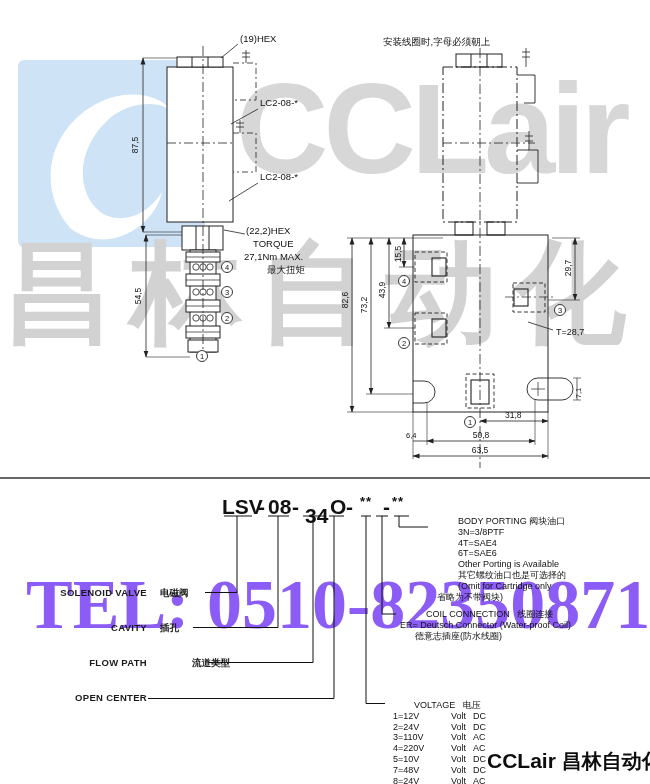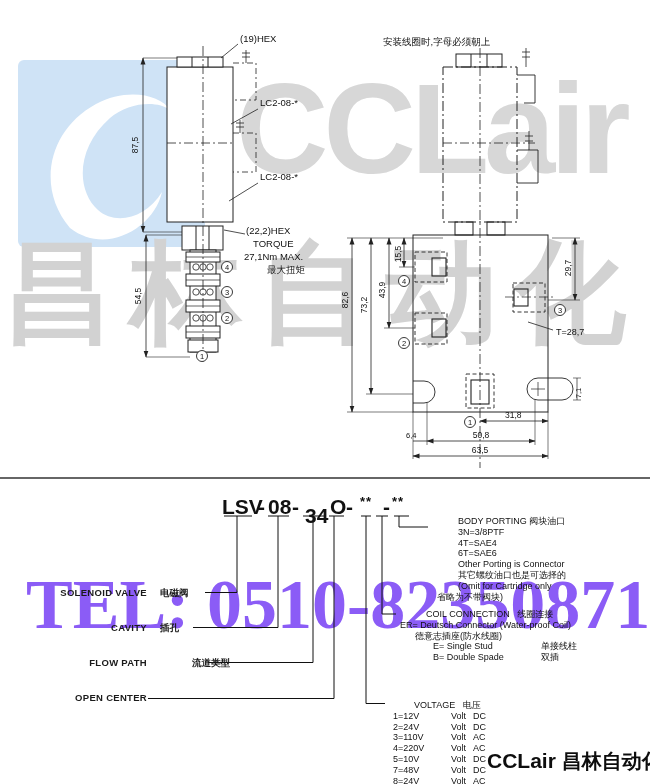--- a/index.html
+++ b/index.html
@@ -255,35 +255,31 @@
   <div class="abs txt lbl-en" style="left:37px;top:657px;">FLOW PATH</div>
   <div class="abs txt lbl-cn" style="left:160px;top:657px;margin-left:32px;">流道类型</div>
   <div class="abs txt lbl-en" style="left:37px;top:692px;">OPEN CENTER</div>
 
   <div class="abs txt blk" style="left:432px;top:516px;">
     <div class="row"><span>BODY PORTING</span>
       <span>阀块油口</span></div>
     <div class="row">3N=3/8PTF</div>
     <div class="row">4T=SAE4</div>
     <div class="row">6T=SAE6</div>
-    <div class="row">Other Porting is Connector</div>
+    <div class="row">Other Porting is Available</div>
     <div class="row">其它螺纹油口也是可选择的</div>
     <div class="row">(Omit for Cartridge only</div>
     <div class="row" style="padding-left:5px;">省略为不带阀块)</div>
   </div>
 
   <div class="abs txt blk" style="left:400px;top:609px;">
     <div class="row"><span>COIL CONNECTION</span>&nbsp;&nbsp;
       <span>线圈连接</span></div>
     <div class="row" style="padding-left:0px;">ER= Deutsch Connector (Water-proof Coil)</div>
     <div class="row" style="padding-left:15px;">德意志插座(防水线圈)</div>
-    <div class="cc-grid" style="padding-left:7px;">
-      <div class="row"><span class="c1">E= Single Stud</span><span>单接线柱</span></div>
-      <div class="row"><span class="c1">B= Double Spade</span><span>双插</span></div>
-    </div>
   </div>
 
   <div class="abs txt blk vt-grid" style="left:388px;top:700px;">
     <div class="row"><span>VOLTAGE</span>&nbsp;&nbsp;
       <span>电压</span></div>
     <div class="row" style="padding-left:5px;"><span class="c1">1=12V</span><span class="c2">Volt</span><span>DC</span></div>
     <div class="row" style="padding-left:5px;"><span class="c1">2=24V</span><span class="c2">Volt</span><span>DC</span></div>
     <div class="row" style="padding-left:5px;"><span class="c1">3=110V</span><span class="c2">Volt</span><span>AC</span></div>
     <div class="row" style="padding-left:5px;"><span class="c1">4=220V</span><span class="c2">Volt</span><span>AC</span></div>
     <div class="row" style="padding-left:5px;"><span class="c1">5=10V</span><span class="c2">Volt</span><span>DC</span></div>

